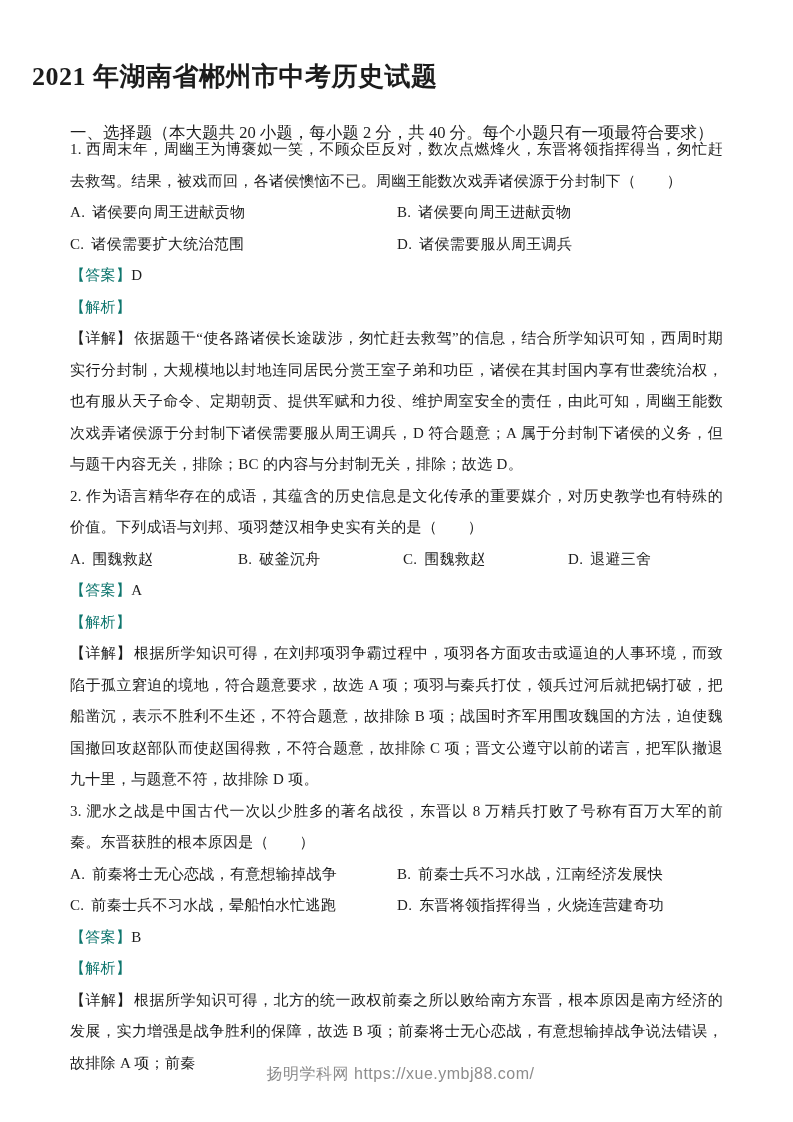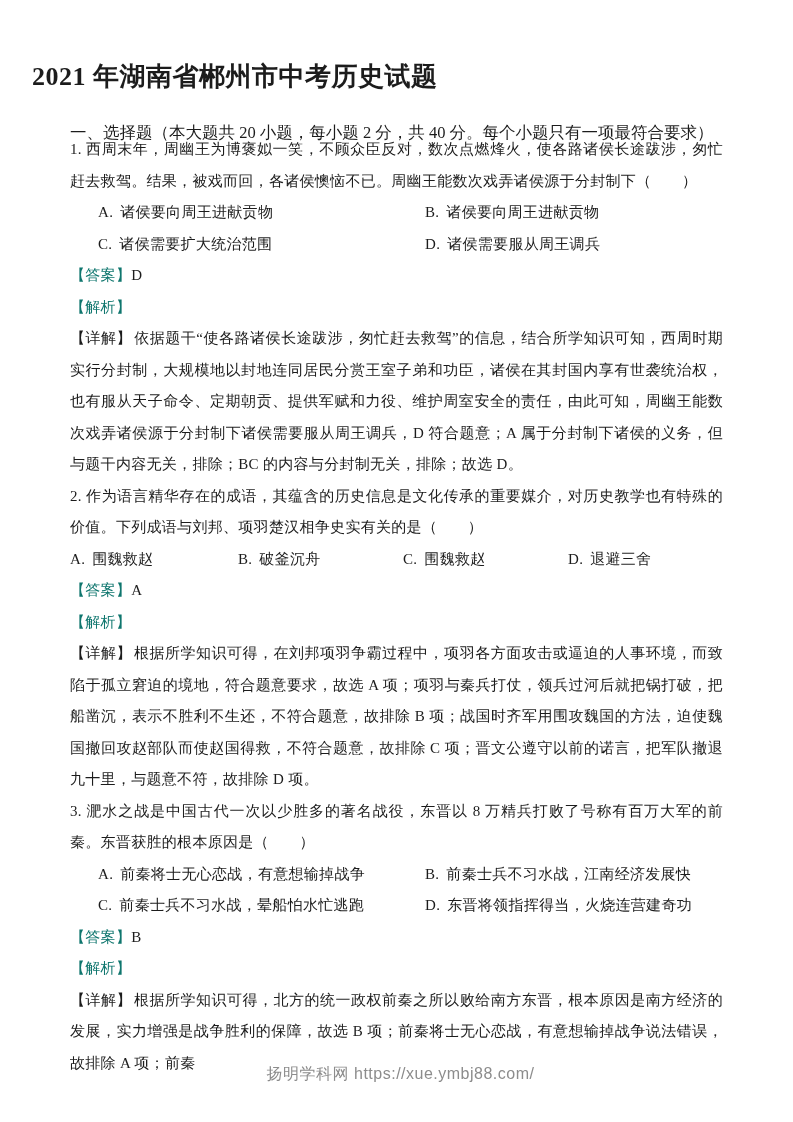--- a/index.html
+++ b/index.html
@@ -42,21 +42,21 @@
     width: 653px;
     font-size: 15px;
     line-height: 31.5px;
     text-align: justify;
     text-align-last: left;
     letter-spacing: 0.3px;
   }
   .content p { margin: 0; }
   .q-number { padding-right: 4px; }
   .options-two { display: flex; }
-  .options-two .opt-left  { width: 327px; flex: 0 0 327px; margin-left: 28px; }
+  .options-two .opt-left  { width: 327px; flex: 0 0 327px; }
   .options-two .opt-right { flex: 1; }
   .options-four { display: grid; grid-template-columns: 168px 165px 165px 1fr; }
   .opt-key { padding-right: 7px; }
   .blue { color: #0f766e; }
   .detail-label { padding-right: 2px; }
   .footer {
     position: absolute;
     top: 1062px;
     left: 4px;
     width: 100%;
@@ -73,21 +73,21 @@
 
 <div class="page">
 
   <div class="doc-title">2021 年湖南省郴州市中考历史试题</div>
 
   <div class="section-heading">一、选择题（本大题共 20 小题，每小题 2 分，共 40 分。每个小题只有一项最符合要求）</div>
 
   <div class="content">
 
     <div>
-      <p><span class="q-number">1.</span><span>西周末年，周幽王为博褒姒一笑，不顾众臣反对，数次点燃烽火，使各路诸侯长途跋涉，匆忙赶去救驾。结果，被戏而回，各诸侯懊恼不已。周幽王能数次戏弄诸侯源于分封制下（　　）</span></p>
+      <p><span class="q-number">1.</span><span>西周末年，周幽王为博褒姒一笑，不顾众臣反对，数次点燃烽火，东晋将领指挥得当，匆忙赶去救驾。结果，被戏而回，各诸侯懊恼不已。周幽王能数次戏弄诸侯源于分封制下（　　）</span></p>
       <div class="options-two">
         <p class="opt-left"><span class="opt-key">A.</span><span>诸侯要向周王进献贡物</span></p>
         <p class="opt-right"><span class="opt-key">B.</span><span>诸侯要向周王进献贡物</span></p>
       </div>
       <div class="options-two">
         <p class="opt-left"><span class="opt-key">C.</span><span>诸侯需要扩大统治范围</span></p>
         <p class="opt-right"><span class="opt-key">D.</span><span>诸侯需要服从周王调兵</span></p>
       </div>
       <p><span class="blue">【答案】</span><span>D</span></p>
       <p class="blue">【解析】</p>

